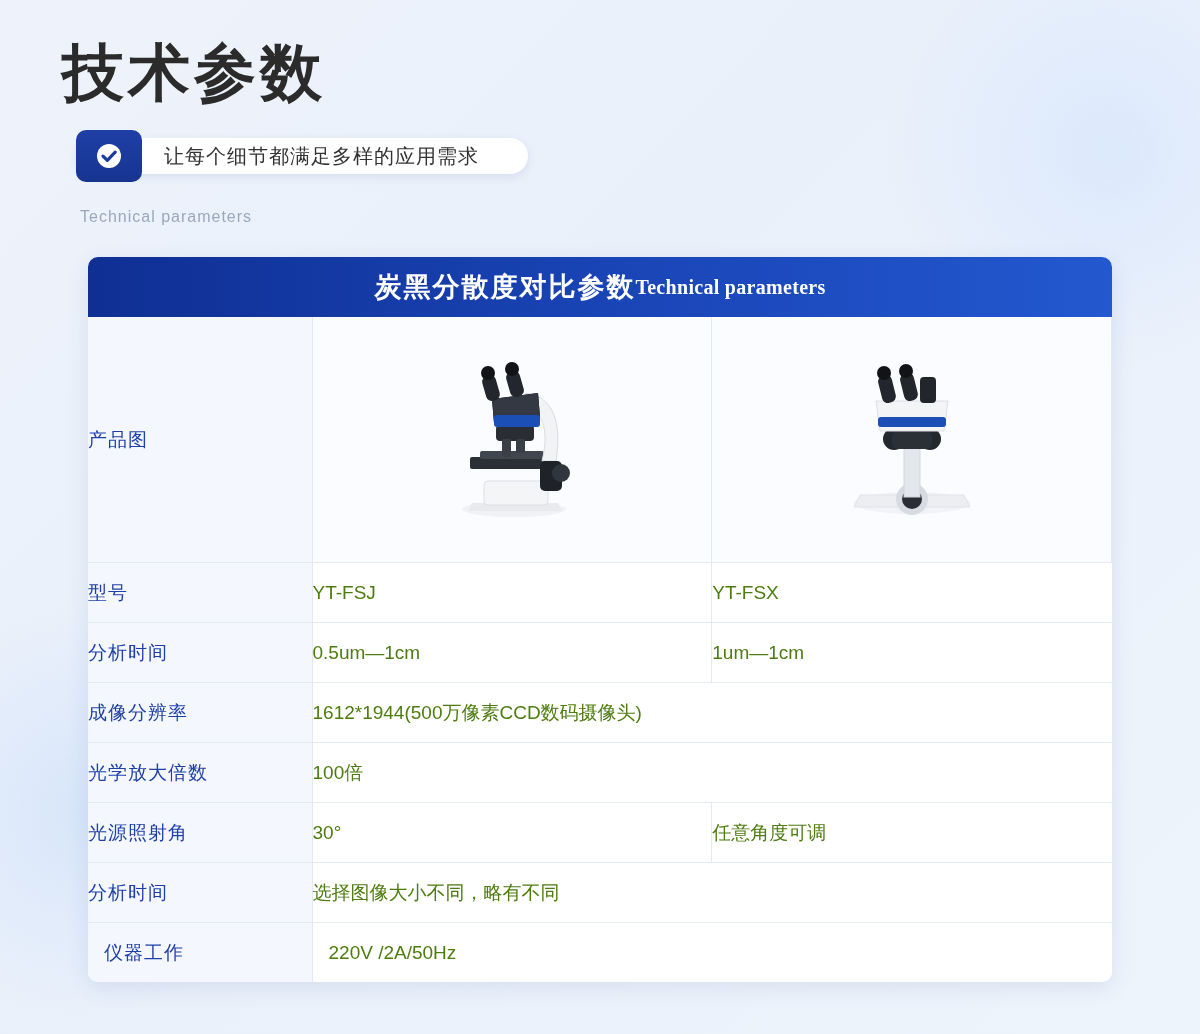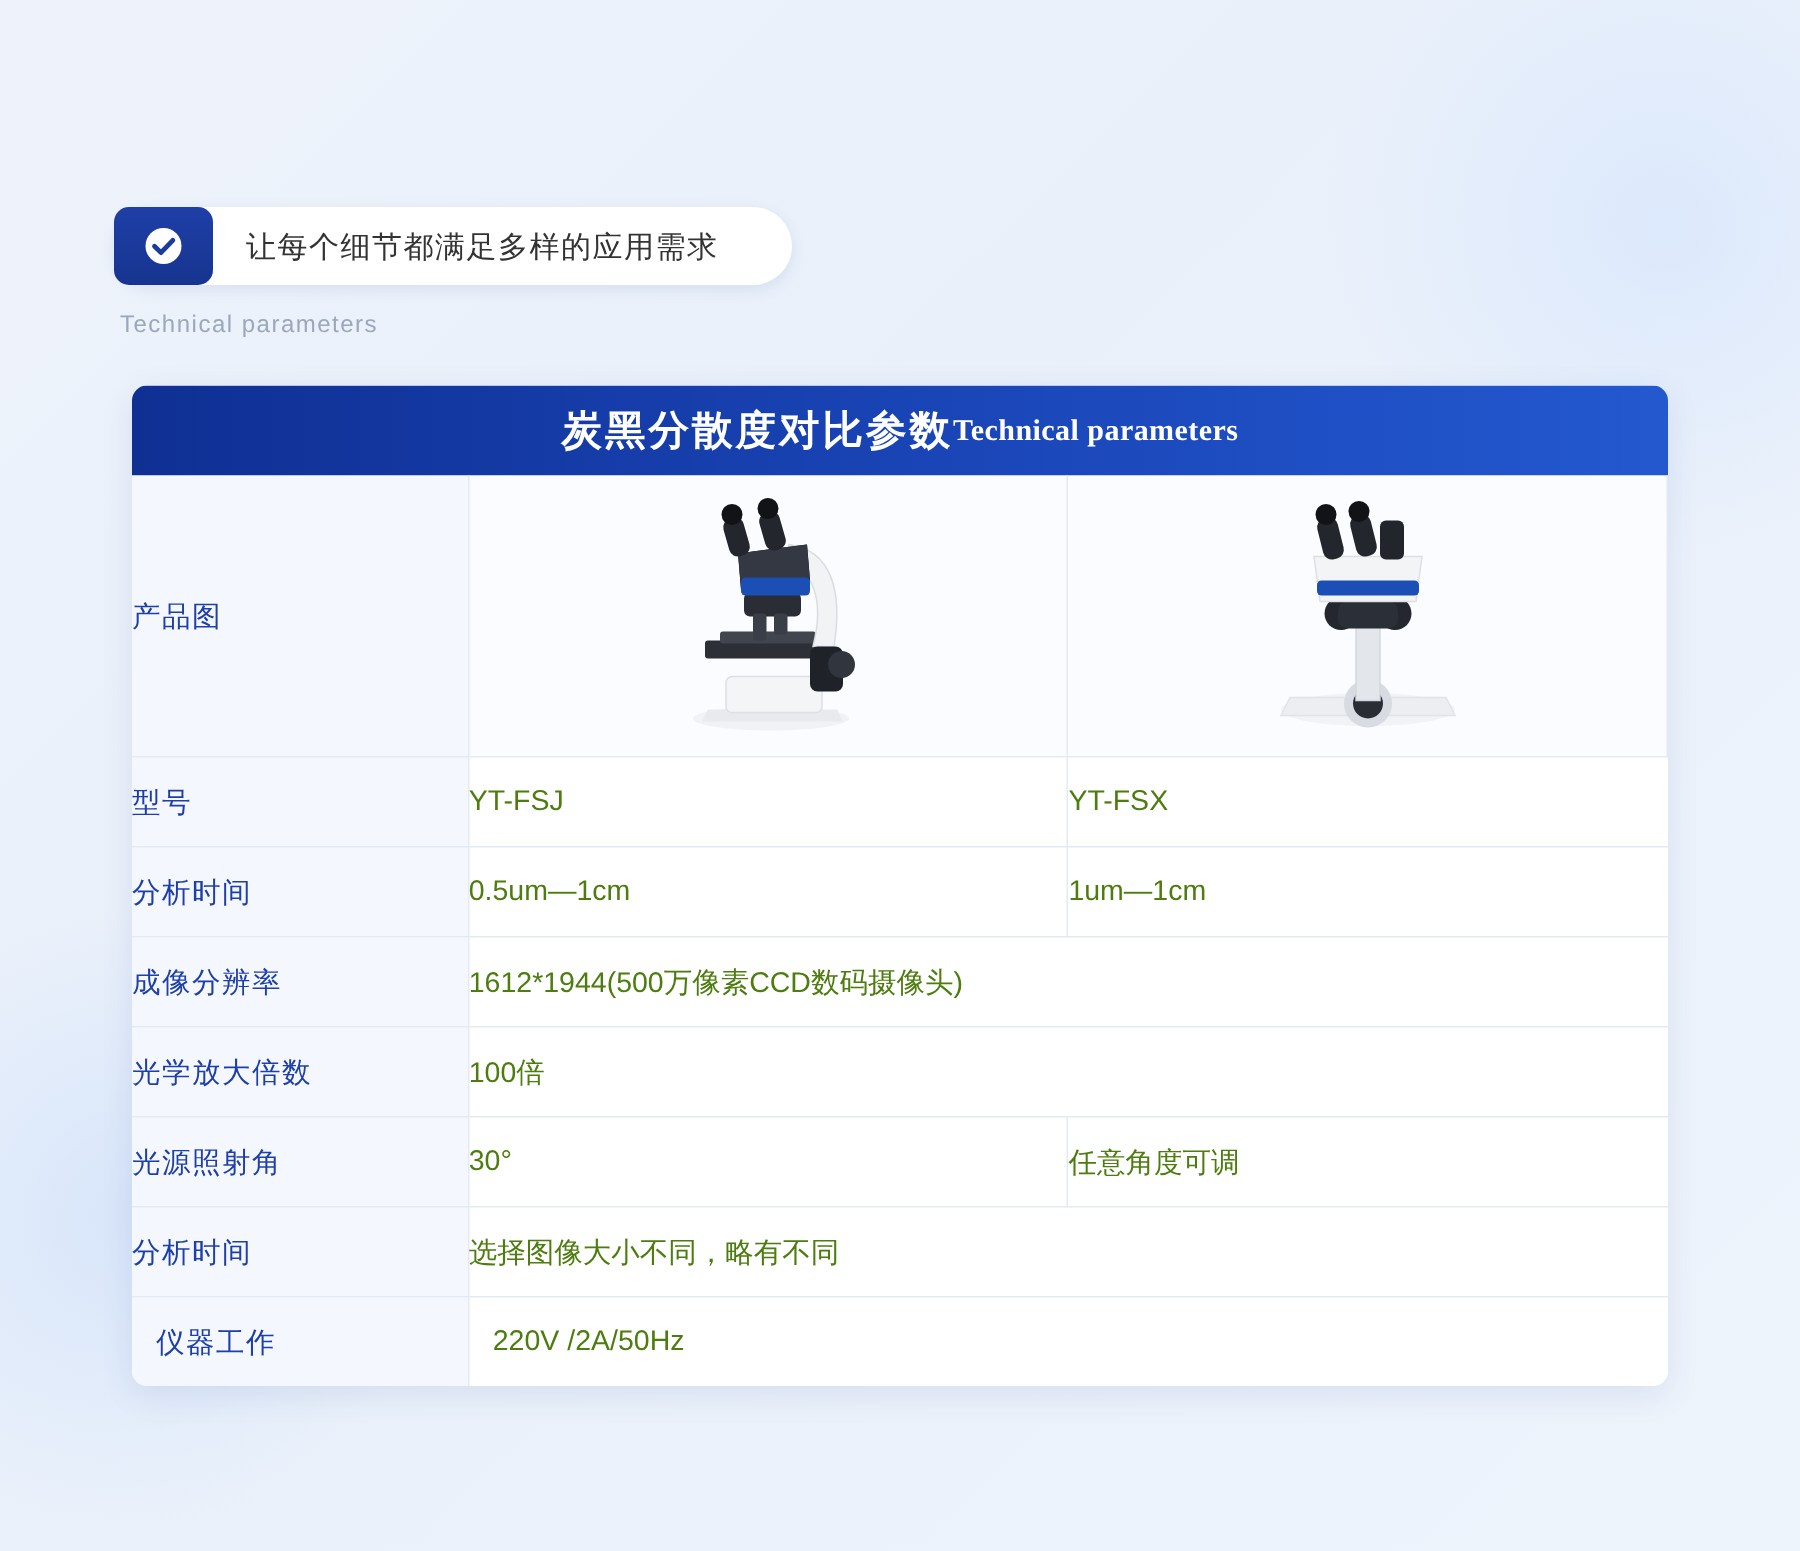--- a/index.html
+++ b/index.html
@@ -32,21 +32,21 @@
     font-weight: bold;
     letter-spacing: 4px;
     color: #2b2b2b;
     font-family: "DejaVu Sans", "Liberation Sans", sans-serif;
     line-height: 1;
   }
   .subtitle-pill {
     position: absolute;
     left: 76px;
     top: 138px;
-    height: 52px;
+    height: 36px;
     min-width: 452px;
     background: #ffffff;
     border-radius: 26px;
     box-shadow: 0 3px 10px rgba(40, 70, 140, 0.10);
     display: flex;
     align-items: center;
   }
   .pill-badge {
     width: 66px;
     height: 52px;
@@ -134,21 +134,21 @@
     box-sizing: border-box;
     border-right: 1px solid #e4eaf4;
   }
   td.val {
     text-align: left;
     font-size: 19px;
     color: #4d7c0f;
     background: #ffffff;
   }
   td.val:last-child { border-right: none; }
-  tr.img-row td { height: 187px; }
+  tr.img-row td { height: 245px; }
   tr.data-row td { height: 59px; }
 
   .img-cell {
     background: #fafcff;
     text-align: center;
     vertical-align: middle;
   }
   .scope-wrap {
     display: inline-block;
     position: relative;
@@ -171,20 +171,21 @@
     background: radial-gradient(circle at 50% 50%, rgba(214,229,252,0.7), rgba(214,229,252,0) 70%);
   }
 </style>
 </head>
 <body>
 
 <div class="blob blob1"></div>
 <div class="blob blob2"></div>
 
 <div class="header">
+  <div class="big-title">技术参数</div>
 
   <div class="subtitle-pill">
     <div class="pill-badge">
       <svg width="30" height="30" viewBox="0 0 30 30">
         <circle cx="15" cy="15" r="12" fill="#ffffff"></circle>
         <path d="M9 15.2 L13.3 19.4 L21.2 11.2" stroke="#1b3b9e" stroke-width="3.2" fill="none" stroke-linecap="round" stroke-linejoin="round"></path>
       </svg>
     </div>
     <div class="pill-text">让每个细节都满足多样的应用需求</div>
   </div>

